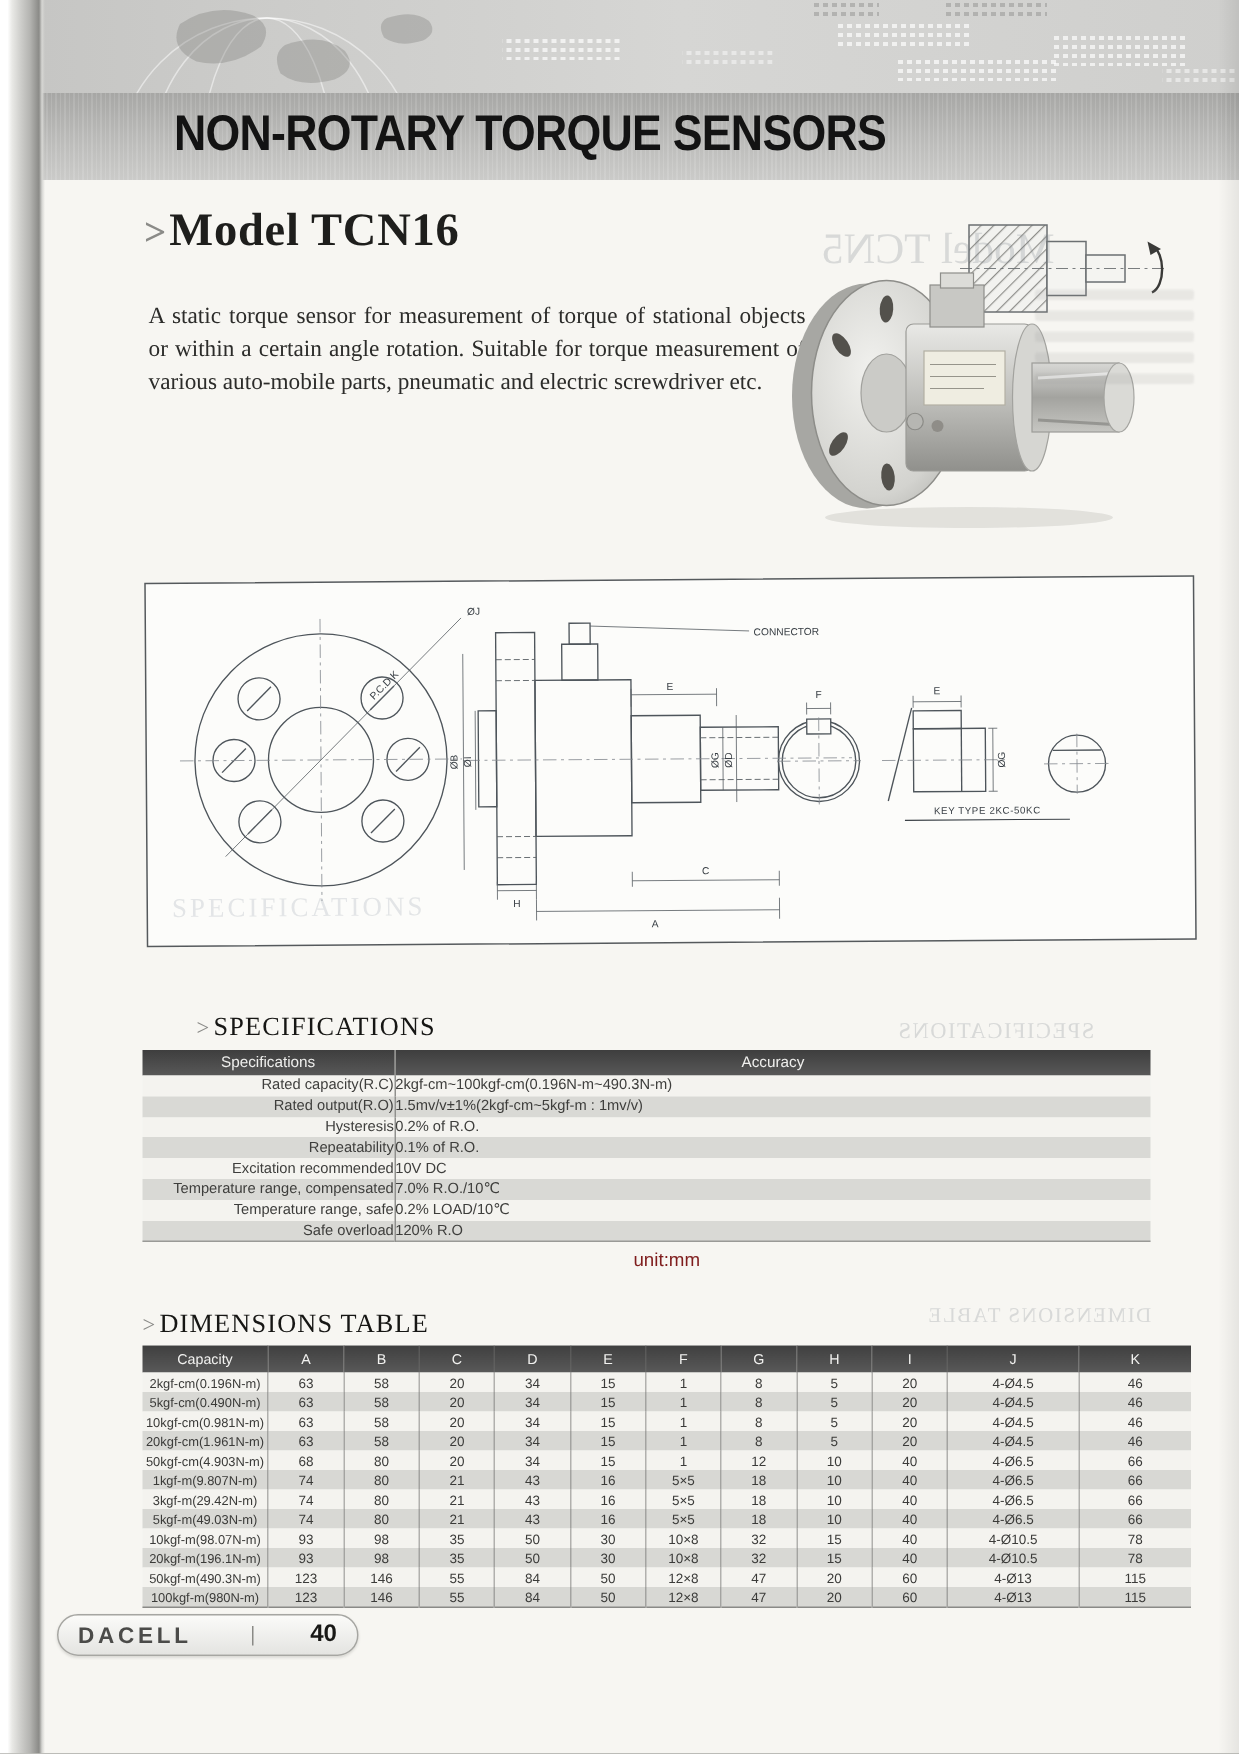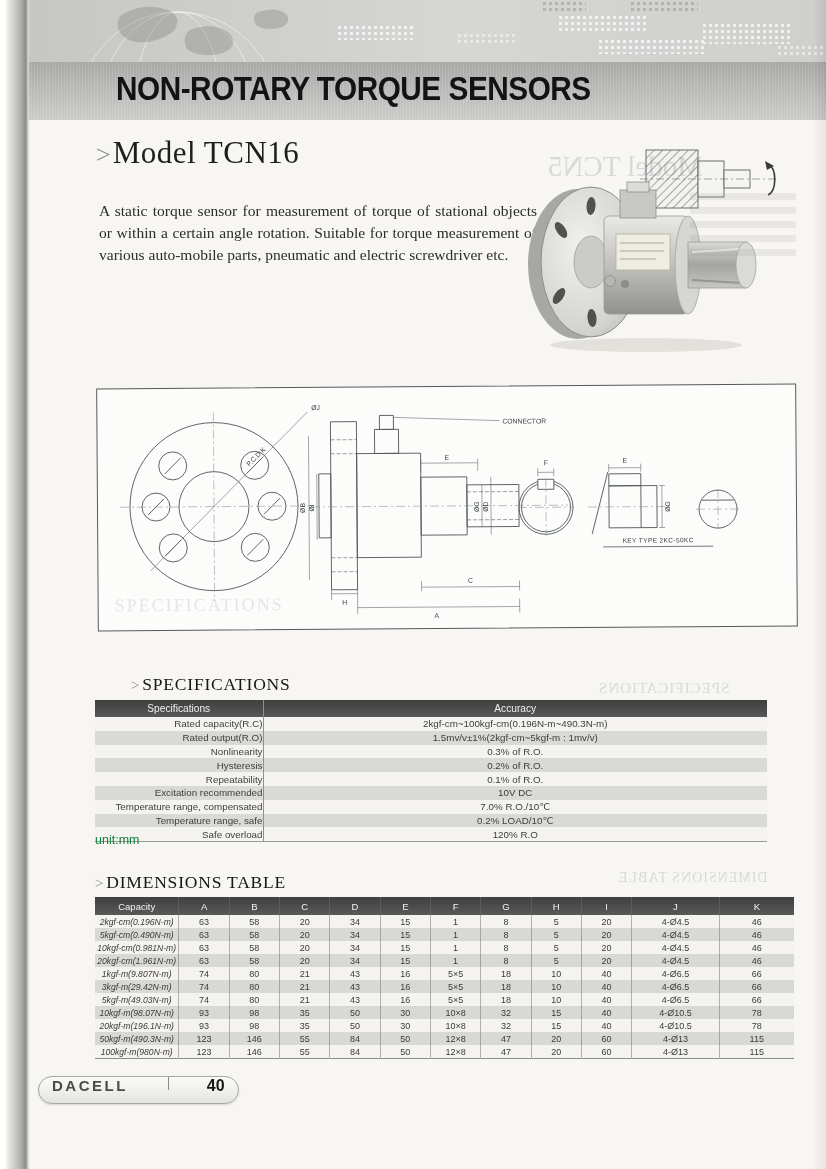--- a/index.html
+++ b/index.html
@@ -22,21 +22,21 @@
   .mosaic.dark { background-image:repeating-conic-gradient(rgba(150,150,148,.9) 0% 25%, transparent 0% 100%); opacity:.6; }
 
   .title-band { position:absolute; left:16px; top:62px; width:826px; height:58px;
     background:linear-gradient(180deg,#a7a7a5,#bcbcba 55%,#cbcbc9); }
   .title-band::after { content:''; position:absolute; inset:0;
     background:repeating-linear-gradient(90deg,rgba(255,255,255,.12) 0 1px,rgba(0,0,0,0) 1px 3px); }
   .page-title { position:absolute; left:100px; top:8px; z-index:3; font-size:31px; font-weight:bold;
     color:#131313; letter-spacing:-.5px; white-space:nowrap; transform:scale(.96,1.08); transform-origin:left top; }
 
   
-  .model-heading { position:absolute; left:96px; top:135px; font-family:"Liberation Serif","DejaVu Serif",serif; color:#1e1e1c; white-space:nowrap; }
+  .model-heading { position:absolute; left:96px; top:135px; font-family:"Liberation Serif","DejaVu Serif",serif; color:#1e1e1c; white-space:nowrap;font-weight:bold; }
   .gt { color:#8b8b88; font-size:26px; margin-right:2px; }
   .gt-small { color:#8b8b88; font-size:15px; margin-right:2px; }
   .model-title { font-size:31px; letter-spacing:.5px; }
   .description { position:absolute; left:99px; top:184px; width:438px;
     font-family:"Liberation Serif","DejaVu Serif",serif; font-size:15.5px; line-height:1.42;
     text-align:justify; color:#2c2c2a; }
 
   .photo { position:absolute; left:528px; top:140px; }
 
   
@@ -51,51 +51,51 @@
     border:1px solid #55595c; background:#fcfcfa; transform:rotate(-.4deg); z-index:2; }
   .drawing-box svg { position:absolute; left:0; top:0; }
   .ghost-spec-inside { position:absolute; left:16px; bottom:14px; font-family:"Liberation Serif",serif;
     font-size:18px; letter-spacing:2px; color:rgba(115,125,142,.18); }
 
   
   .section-heading { position:absolute; font-family:"Liberation Serif","DejaVu Serif",serif;
     font-size:17.5px; letter-spacing:.8px; color:#161614; z-index:3; white-space:nowrap; }
   .spec-heading { left:95px; top:674px;margin-left:36px; }
   .dim-heading  { left:95px; top:872px; }
-  .unit-label { position:absolute; left:95px; top:833px; width:699px; text-align:left;
-    font-size:12.5px; color:#15803d; z-index:3; }
+  .unit-label { position:absolute; left:95px; top:833px; width:699px; text-align:center;
+    font-size:12.5px; color:#7f1d1d; z-index:3; }
 
   
   .spec-table-wrap { position:absolute; left:95px; top:700px; width:672px; z-index:3; }
   table.spec { width:100%; border-collapse:collapse; table-layout:fixed; font-size:9.8px;
     color:#3e3e3c; border-bottom:1px solid #9a9a97; }
   .spec th { background:linear-gradient(180deg,#3e3e3e,#585858); color:#efefed; font-weight:normal;
     font-size:10.2px; height:15px; }
   .spec th + th, .spec td + td { border-left:1px solid #90908d; }
   .spec td { height:13.8px; padding:0; }
   .spec td.lbl { text-align:right; padding-left:9px; }
-  .spec td.val { text-align:center; }
+  .spec td.val { }
   .spec tbody tr:nth-child(odd)  { background:#f4f3ef; }
   .spec tbody tr:nth-child(even) { background:#d9d9d5; }
 
   .dim-table-wrap { position:absolute; left:95px; top:897px; width:699px; z-index:3; }
   table.dim { width:100%; border-collapse:collapse; table-layout:fixed; font-size:9px;
     color:#3b3b39; border-bottom:1px solid #8a8a87; }
   .dim th { background:linear-gradient(180deg,#3f3f3f,#595959); color:#f2f2f0; font-weight:normal;
     font-size:9.5px; height:16px; }
   .dim th + th, .dim td + td { border-left:1px solid rgba(110,110,108,.5); }
   .dim td { height:13px; text-align:center; padding:0; }
-  .dim td.cap { font-size:8.6px;font-style:italic; }
+  .dim td.cap { font-size:8.6px; }
   .dim tbody tr:nth-child(odd)  { background:#f4f3ef; }
   .dim tbody tr:nth-child(even) { background:#d8d8d4; }
 
   
   .footer-badge { position:absolute; left:38px; top:1076px; height:26px; border:1px solid #a6a6a2;
     border-radius:14px; background:linear-gradient(180deg,#fbfbf9,#e4e4e1); display:flex;
-    padding:0 13px; box-shadow:0 1px 2px rgba(60,60,55,.18); z-index:5;gap:32px; }
+    align-items:center; padding:0 13px; box-shadow:0 1px 2px rgba(60,60,55,.18); z-index:5;gap:32px; }
   .brand { font-weight:bold; letter-spacing:2.5px; color:#4b4b49; font-size:15px; }
   .badge-divider { width:1px; height:13px; background:#8a8a86; margin:0 6px 0 8px; }
   .pagenum { font-weight:bold; color:#181816; font-size:16px; }
 
   svg text { font-family:"Liberation Sans","DejaVu Sans",sans-serif; }
 </style>
 </head>
 <body>
 
 <div class="page">
@@ -332,24 +332,20 @@
 
       <tr>
           <td class="lbl">Rated capacity(R.C)</td>
           <td class="val">2kgf-cm~100kgf-cm(0.196N-m~490.3N-m)</td>
         </tr>
           <tr>
           <td class="lbl">Rated output(R.O)</td>
           <td class="val">1.5mv/v±1%(2kgf-cm~5kgf-m : 1mv/v)</td>
         </tr>
           <tr>
-          <td class="lbl">Nonlinearity</td>
-          <td class="val">0.3% of R.O.</td>
-        </tr>
-          <tr>
           <td class="lbl">Hysteresis</td>
           <td class="val">0.2% of R.O.</td>
         </tr>
           <tr>
           <td class="lbl">Repeatability</td>
           <td class="val">0.1% of R.O.</td>
         </tr>
           <tr>
           <td class="lbl">Excitation recommended</td>
           <td class="val">10V DC</td>
@@ -459,20 +455,34 @@
           <td>34</td>
           <td>15</td>
           <td>1</td>
           <td>8</td>
           <td>5</td>
           <td>20</td>
           <td>4-Ø4.5</td>
           <td>46</td>
         </tr>
           <tr>
+          <td class="cap">50kgf-cm(4.903N-m)</td>
+          <td>68</td>
+          <td>80</td>
+          <td>20</td>
+          <td>34</td>
+          <td>15</td>
+          <td>1</td>
+          <td>12</td>
+          <td>10</td>
+          <td>40</td>
+          <td>4-Ø6.5</td>
+          <td>66</td>
+        </tr>
+          <tr>
           <td class="cap">1kgf-m(9.807N-m)</td>
           <td>74</td>
           <td>80</td>
           <td>21</td>
           <td>43</td>
           <td>16</td>
           <td>5×5</td>
           <td>18</td>
           <td>10</td>
           <td>40</td>

